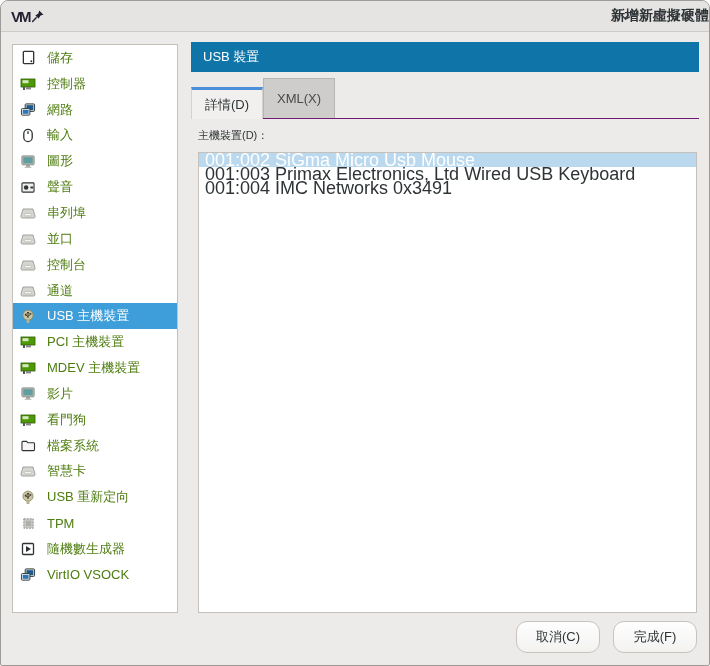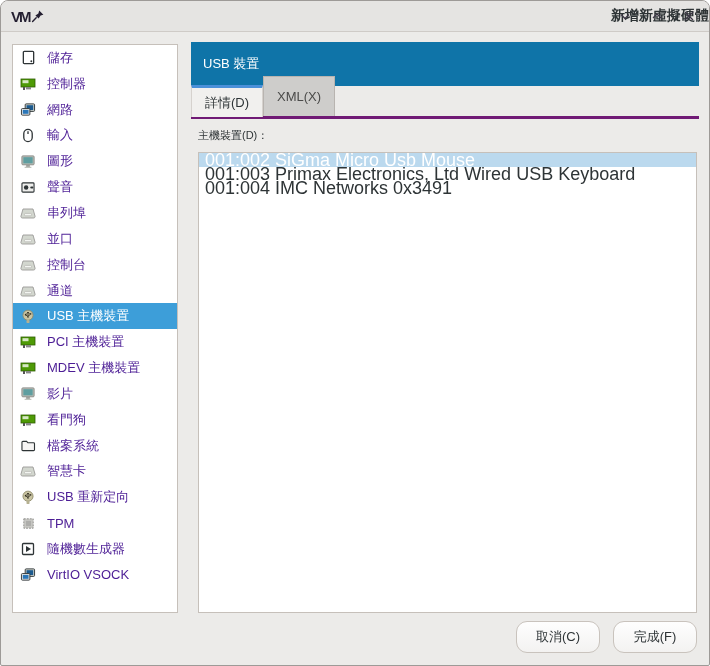--- a/index.html
+++ b/index.html
@@ -25,35 +25,35 @@
   .titlebar-right{margin-left:auto;display:flex;align-items:center;gap:16px;margin-right:12px;z-index:2;}
   .tb-btn{width:16px;height:16px;display:flex;align-items:center;justify-content:center;cursor:default;}
   
   .sidebar{
     position:absolute;left:11px;top:43px;width:166px;height:569px;
     background:#ffffff;border:1px solid #c6c0ba;
     overflow:hidden;box-sizing:border-box;
   }
   .side-item{
     height:25.85px;display:flex;align-items:center;gap:11px;
-    padding-left:7px;font-size:13px;color:#4c1d95;white-space:nowrap;
+    padding-left:7px;font-size:13px;color:#4d7c0f;white-space:nowrap;
   }
   .side-item.selected{background:var(--sidebar-selected,#3d9ed9);color:#ffffff;}
   .icon{width:16px;height:16px;flex:0 0 16px;display:flex;align-items:center;justify-content:center;}
   
   .main-header{
-    position:absolute;left:190px;top:41px;width:508px;height:44px;
+    position:absolute;left:190px;top:41px;width:508px;height:30px;
     background:var(--header-blue,#0f74a8);color:#ffffff;
     display:flex;align-items:center;padding-left:12px;
     font-size:13px;box-sizing:border-box;
   }
   .tabstrip{
     position:absolute;left:190px;top:85px;width:508px;height:33px;
     display:flex;align-items:flex-end;
-    border-bottom:3px solid #701a75;box-sizing:border-box;
+    border-bottom:1px solid #701a75;box-sizing:border-box;
   }
   .tab{
     height:32px;padding:0 13px;font-size:13px;color:#2e3436;
     display:flex;align-items:center;box-sizing:border-box;
   }
   .tab.active{
     background:#f1f0ee;
     border-top:3px solid var(--tab-stripe,#4a90d9);
     border-left:1px solid #d6d2ce;border-right:1px solid #d6d2ce;
     margin-bottom:-1px;

